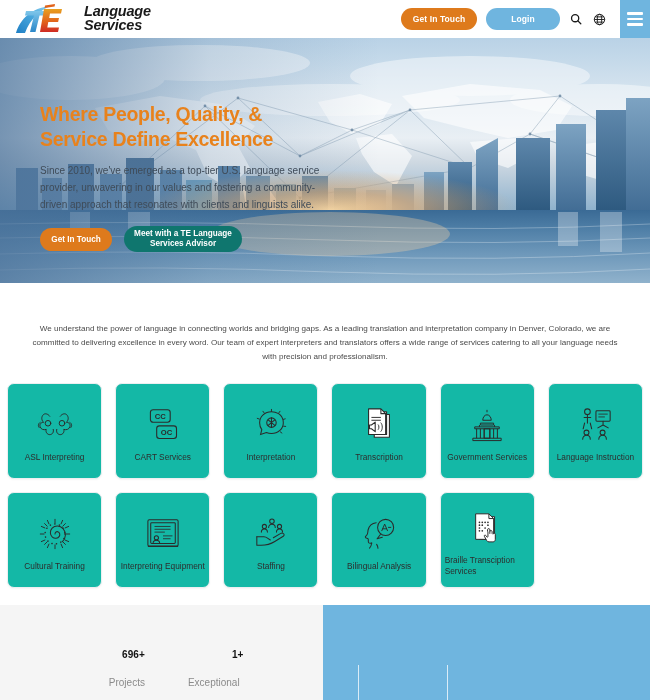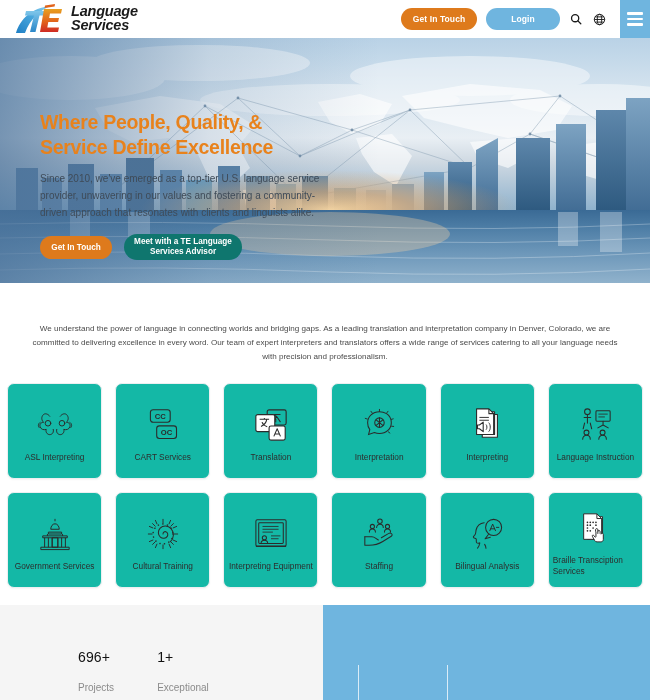--- a/index.html
+++ b/index.html
@@ -16,21 +16,21 @@
     position:relative;
     height:38px;
     background:#ffffff;
     display:flex;
     align-items:center;
     z-index:30;
   }
   .logo-wrap {
     display:flex; align-items:center;
     margin-left:14px;
-    gap:5px;
+    gap:18px;
   }
   .logo-mark { width:52px; height:32px; display:block; }
   .logo-text {
     display:flex; flex-direction:column;
     line-height:0.96;
     font-style:italic;
     font-weight:bold;
     font-size:14.5px;
     color:#1a1a1a;
     letter-spacing:-0.2px;
@@ -81,21 +81,21 @@
   .hero {
     position:relative;
     height:245px;
     overflow:hidden;
     background:#9dbcd6;
   }
   .hero-bg { position:absolute; inset:0; }
   .hero-content {
     position:absolute;
     left:40px;
-    top:72px;
+    top:64px;
     width:330px;
     z-index:5;
   }
   .hero-title {
     font-size:19.5px;
     font-weight:bold;
     color:#E8821C;
     line-height:1.27;
     letter-spacing:-0.3px;
   }
@@ -198,24 +198,25 @@
     left:0; top:0;
     display:flex;
     gap:0;
   }
   .stat {
     padding-top:44px;
   }
   .stat-1 { margin-left:78px; }
   .stat-2 { margin-left:43px; }
   .stat-num {
-    font-size:14px;
-    font-weight:normal;
+    font-size:10px;
+    font-weight:bold;
     color:#111;
     letter-spacing:0.1px;
+    margin-left:44px;
   }
   .stat-lbl {
     margin-top:12px;
     font-size:10px;
     color:#8b8b8b;
     line-height:2.2;
     max-width:78px;
   }
   .stat-1 .stat-lbl { text-align:right; }
 </style>
@@ -444,34 +445,20 @@
       <svg width="40" height="36" viewBox="0 0 44 40" fill="none" stroke="#2b2b2b" stroke-width="1.2">
         <rect x="8" y="3" width="22" height="14" rx="3"></rect>
         <text x="19" y="13.5" font-family="Liberation Sans, sans-serif" font-size="8.5" font-weight="bold" fill="#2b2b2b" stroke="none" text-anchor="middle">CC</text>
         <rect x="15" y="21" width="22" height="14" rx="3"></rect>
         <text x="26" y="31.5" font-family="Liberation Sans, sans-serif" font-size="8.5" font-weight="bold" fill="#2b2b2b" stroke="none" text-anchor="middle">OC</text>
       </svg>
     </div>
     <div class="card-label">CART Services</div>
   </div>
 
-  <div class="card">
-    <div class="card-icon">
-      <svg width="38" height="36" viewBox="0 0 40 38" fill="none" stroke="#2b2b2b" stroke-width="1.2" stroke-linejoin="round">
-        <rect x="16" y="3" width="20" height="16" rx="2"></rect>
-        <path d="M20 8h10M25 8v8M22 16l4-6 4 6" stroke-width="1.1"></path>
-        <rect x="4" y="8" width="20" height="18" rx="2" fill="#fff"></rect>
-        <path d="M8 13h10M13 11.5v1.8M15.5 13c-.5 4-3 6-6 7.5" stroke-width="1.1"></path>
-        <path d="M10.5 16c1 2.5 3 4 5.5 4.8" stroke-width="1.1"></path>
-        <rect x="18" y="20" width="17" height="15" rx="2" fill="#fff"></rect>
-        <path d="M23 31l3.5-8 3.5 8M24.2 28.4h4.8" stroke-width="1.1"></path>
-      </svg>
-    </div>
-    <div class="card-label">Translation</div>
-  </div>
 
   <div class="card">
     <div class="card-icon">
       <svg width="38" height="36" viewBox="0 0 40 38" fill="none" stroke="#2b2b2b" stroke-width="1.1" stroke-linecap="round">
         <path d="M28 7c3 2 5 5.5 5 9.5 0 6.5-5.5 11.5-12.5 11.5-2 0-3.8-.4-5.4-1.1L9 29l1.3-5.2C8.8 22 8 19.4 8 16.5 8 10 13.5 5 20.5 5c2.8 0 5.4.8 7.5 2z"></path>
         <circle cx="20.5" cy="16.5" r="5"></circle>
         <path d="M20.5 11.5v10M17 13.5l7 6M24 13.5l-7 6"></path>
         <g stroke-width="1">
           <path d="M20.5 2.5v2.2"></path>
             <path d="M29.5 4.5l-1.3 1.8"></path>
@@ -491,54 +478,54 @@
       <svg width="36" height="36" viewBox="0 0 38 38" fill="none" stroke="#2b2b2b" stroke-width="1.15" stroke-linejoin="round">
         <path d="M14 8h16v24H14z" fill="#fff"></path>
         <path d="M11 5h16v24H11z" fill="#fff"></path>
         <path d="M8 2h13l5 5v22H8z" fill="#fff"></path>
         <path d="M21 2v5h5"></path>
         <path d="M11 11h10M11 14h10" stroke-width="1"></path>
         <path d="M11 19l4-3v10l-4-3h-2v-4z"></path>
         <path d="M18 18.5c1.2 1.2 1.2 4.3 0 5.5M20.8 16.5c2.2 2.2 2.2 7.3 0 9.5" stroke-width="1"></path>
       </svg>
     </div>
-    <div class="card-label">Interpreting</div>
+    <div class="card-label">Transcription</div>
+  </div>
+
+  <div class="card">
+    <div class="card-icon">
+      <svg width="36" height="34" viewBox="0 0 38 36" fill="none" stroke="#2b2b2b" stroke-width="1.05" stroke-linejoin="round">
+        <path d="M19 2v2.5"></path>
+        <path d="M14.5 13c0-3.2 2-5.8 4.5-5.8S23.5 9.8 23.5 13z"></path>
+        <path d="M12 16h14v2H12z"></path>
+        <path d="M6 20h26v2H6z"></path>
+        <path d="M8 22v10M12 22v10M16 22v10M22 22v10M26 22v10M30 22v10"></path>
+        <path d="M4 32h30v2.5H4z"></path>
+        <path d="M11 18v2M27 18v2"></path>
+        <path d="M16 22h6v10h-6z"></path>
+      </svg>
+    </div>
+    <div class="card-label">Government Services</div>
   </div>
 
   <div class="card">
     <div class="card-icon">
       <svg width="36" height="36" viewBox="0 0 38 38" fill="none" stroke="#2b2b2b" stroke-width="1.1" stroke-linecap="round" stroke-linejoin="round">
         <circle cx="11" cy="5" r="3"></circle>
         <path d="M11 8v9M7.5 11h7M8 17l-1.5 6M14 17l1.5 6"></path>
         <rect x="20" y="4" width="15" height="11" rx="1"></rect>
         <path d="M23 7.5h9M23 10.5h6" stroke-width=".9"></path>
         <path d="M27.5 15v4M22 22l5.5-3 5.5 3"></path>
         <circle cx="10" cy="27" r="2.6"></circle>
         <path d="M6 34c0-2.4 1.8-4.2 4-4.2s4 1.8 4 4.2"></path>
         <circle cx="27" cy="27" r="2.6"></circle>
         <path d="M23 34c0-2.4 1.8-4.2 4-4.2s4 1.8 4 4.2"></path>
       </svg>
     </div>
     <div class="card-label">Language Instruction</div>
-  </div>
-
-  <div class="card">
-    <div class="card-icon">
-      <svg width="36" height="34" viewBox="0 0 38 36" fill="none" stroke="#2b2b2b" stroke-width="1.05" stroke-linejoin="round">
-        <path d="M19 2v2.5"></path>
-        <path d="M14.5 13c0-3.2 2-5.8 4.5-5.8S23.5 9.8 23.5 13z"></path>
-        <path d="M12 16h14v2H12z"></path>
-        <path d="M6 20h26v2H6z"></path>
-        <path d="M8 22v10M12 22v10M16 22v10M22 22v10M26 22v10M30 22v10"></path>
-        <path d="M4 32h30v2.5H4z"></path>
-        <path d="M11 18v2M27 18v2"></path>
-        <path d="M16 22h6v10h-6z"></path>
-      </svg>
-    </div>
-    <div class="card-label">Government Services</div>
   </div>
 
   <div class="card">
     <div class="card-icon">
       <svg width="36" height="36" viewBox="0 0 38 38" fill="none" stroke="#2b2b2b" stroke-width="1.1" stroke-linecap="round">
         <path d="M19 19c0-1.6 1.4-2.8 2.9-2.4 2 .5 2.8 3 1.6 4.9-1.5 2.4-5 2.8-7.3.8-2.7-2.3-2.8-6.7-.2-9.4 3-3.1 8.3-3 11.5.4 3.5 3.8 3.3 10.1-.7 13.8"></path>
         <circle cx="19" cy="19" r="10.5" stroke-dasharray="0.1 4.8" stroke-width="1.6"></circle>
         <g stroke-width="1">
           <path d="M19 3.5v4"></path>
             <path d="M19 30.5v4"></path>

